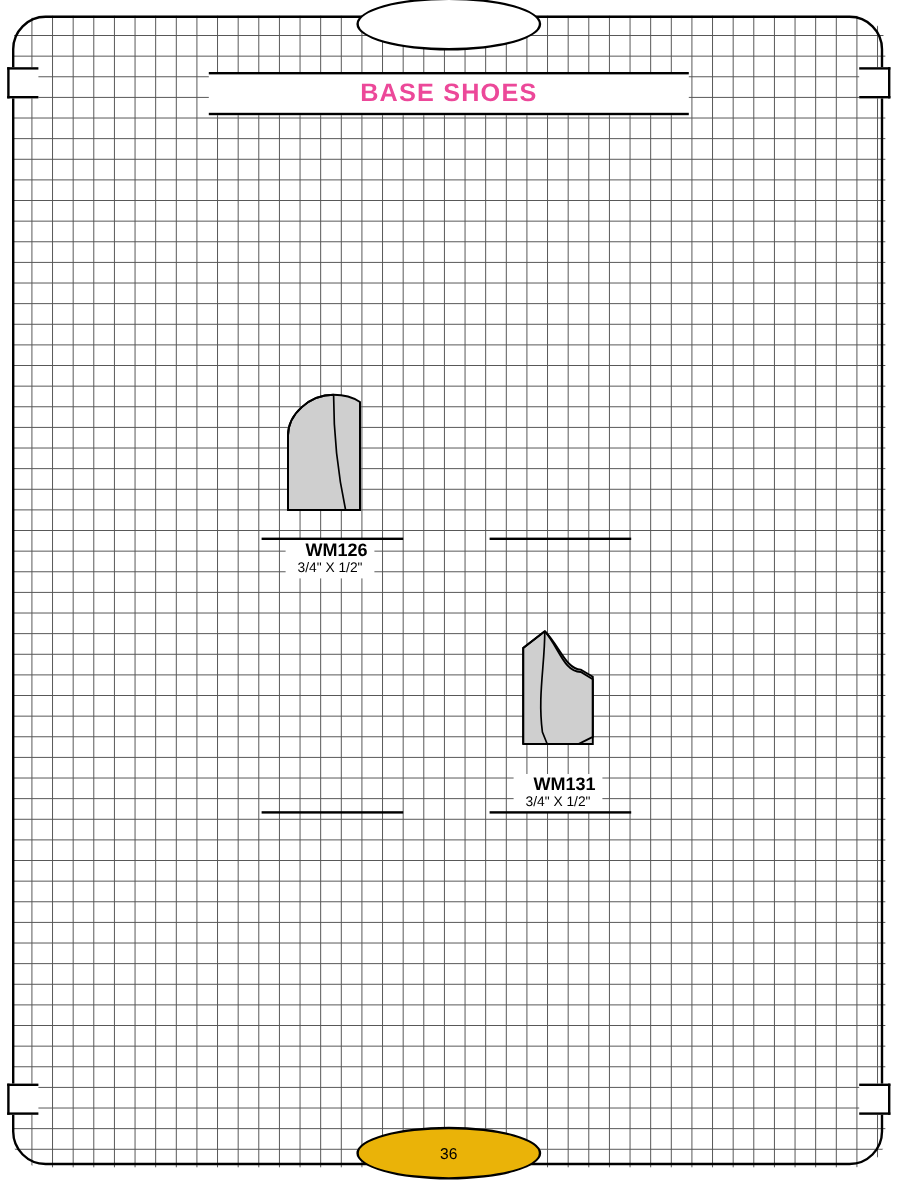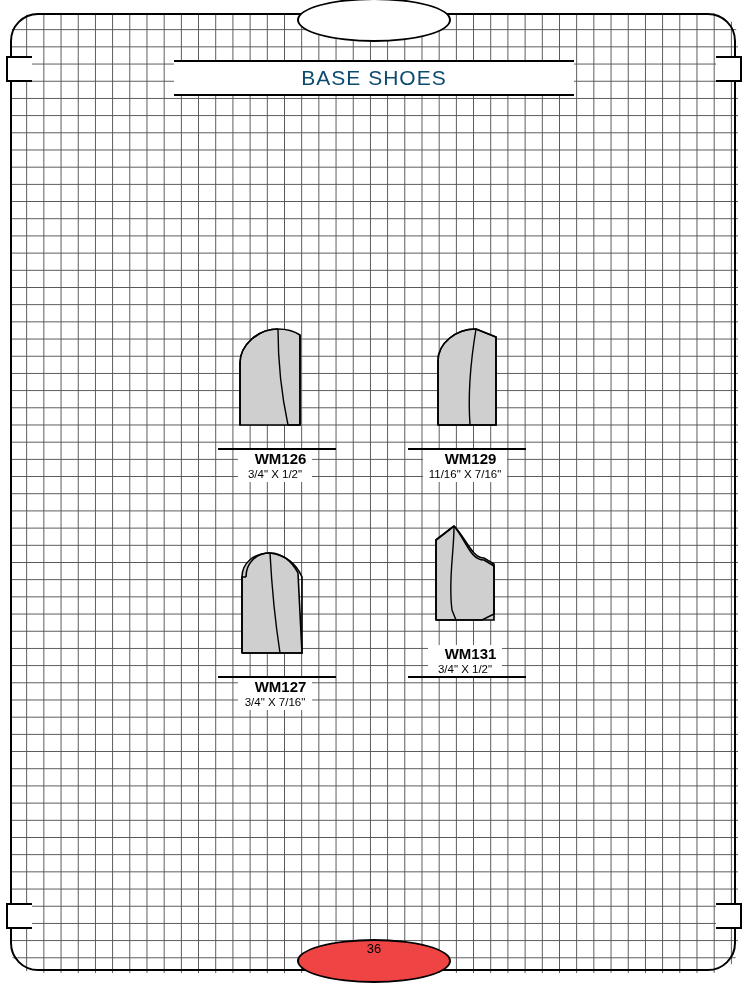--- a/index.html
+++ b/index.html
@@ -86,38 +86,38 @@
     height: 32px;
     background: #ffffff;
     border-top: 2px solid #000;
     border-bottom: 2px solid #000;
     display: flex;
     align-items: center;
     justify-content: center;
   }
   .title-banner .txt {
     font-size: 21px;
-    font-weight: normal;
+    font-weight: bold;
     letter-spacing: 1px;
-    color: #0c4a6e;
+    color: #ec4899;
   }
 
   
   .page-tab {
     position: absolute;
     left: 50%;
     transform: translateX(-50%);
     bottom: 2px;
     width: 150px;
     height: 40px;
-    background: #ef4444;
+    background: #eab308;
     border: 2px solid #000;
     border-radius: 50%;
     display: flex;
-    align-items: flex-start;
+    align-items: center;
     justify-content: center;
   }
   .page-tab .num {
     font-size: 13px;
     color: #000;
   }
 
   
   .profile {
     position: absolute;
@@ -182,51 +182,22 @@
         <path d="M 68 110 L 80 110 L 80 20" fill="none" stroke="#000" stroke-width="1.6"></path>
       </svg>
     </div>
     <div class="label-wrap">
       <div class="code">WM126</div>
       <div class="size">3/4" X 1/2"</div>
     </div>
   </div>
   <div class="rule" style="left:218px; top:448px; width:118px;"></div>
 
-  <div class="profile" style="left:375px; top:315px;">
-    <div class="art">
-      <svg width="110" height="130" viewBox="0 0 110 130">
-        <path d="M 28 110 L 28 46 C 28 28, 46 14, 66 14 L 86 22 L 86 110 Z" fill="#cfcfcf" stroke="#000" stroke-width="1.6"></path>
-        <path d="M 28 110 L 28 46 C 28 28, 46 14, 66 14" fill="none" stroke="#000" stroke-width="1.6"></path>
-        <path d="M 66 14 C 60 50, 58 82, 60 110" fill="none" stroke="#000" stroke-width="1.4"></path>
-        <path d="M 66 14 L 86 22 L 86 110 L 28 110" fill="none" stroke="#000" stroke-width="1.6"></path>
-      </svg>
-    </div>
-    <div class="label-wrap">
-      <div class="code">WM129</div>
-      <div class="size">11/16" X 7/16"</div>
-    </div>
-  </div>
   <div class="rule" style="left:408px; top:448px; width:118px;"></div>
 
-  <div class="profile" style="left:185px; top:543px;">
-    <div class="art">
-      <svg width="110" height="130" viewBox="0 0 110 130">
-        <path d="M 22 110 L 22 34 C 22 20, 34 10, 50 10 C 62 10, 72 18, 78 30 L 82 110 Z" fill="#cfcfcf" stroke="#000" stroke-width="1.6"></path>
-        <path d="M 22 110 L 22 34 L 26 34" fill="none" stroke="#000" stroke-width="1.6"></path>
-        <path d="M 26 34 C 26 20, 36 10, 50 10" fill="none" stroke="#000" stroke-width="1.6"></path>
-        <path d="M 50 10 C 52 48, 56 84, 60 110" fill="none" stroke="#000" stroke-width="1.4"></path>
-        <path d="M 50 10 C 64 12, 76 20, 82 34 L 82 110 L 22 110" fill="none" stroke="#000" stroke-width="1.6"></path>
-      </svg>
-    </div>
-    <div class="label-wrap">
-      <div class="code">WM127</div>
-      <div class="size">3/4" X 7/16"</div>
-    </div>
-  </div>
   <div class="rule" style="left:218px; top:676px; width:118px;"></div>
 
   <div class="profile" style="left:375px; top:510px;">
     <div class="art">
       <svg width="110" height="130" viewBox="0 0 110 130">
         <path d="M 26 110 L 26 30 L 44 16 C 56 28, 62 48, 74 48 L 84 54 L 84 110 Z" fill="#cfcfcf" stroke="#000" stroke-width="1.6"></path>
         <path d="M 26 110 L 26 30 L 44 16" fill="none" stroke="#000" stroke-width="1.6"></path>
         <path d="M 44 16 C 44 44, 38 70, 42 100 L 46 110" fill="none" stroke="#000" stroke-width="1.4"></path>
         <path d="M 44 16 C 56 30, 60 50, 74 50 L 84 56 L 84 104 L 72 110 L 26 110" fill="none" stroke="#000" stroke-width="1.6"></path>
       </svg>

